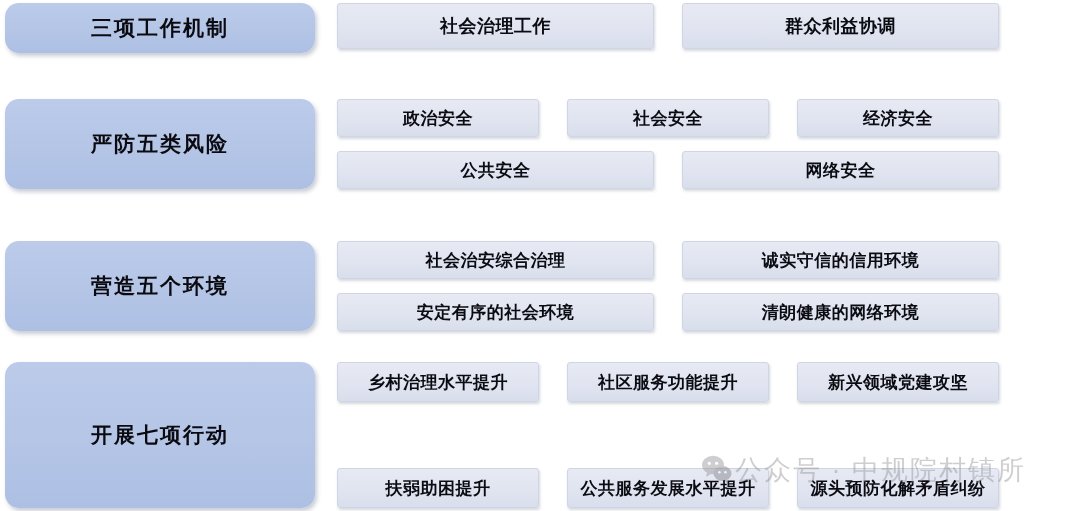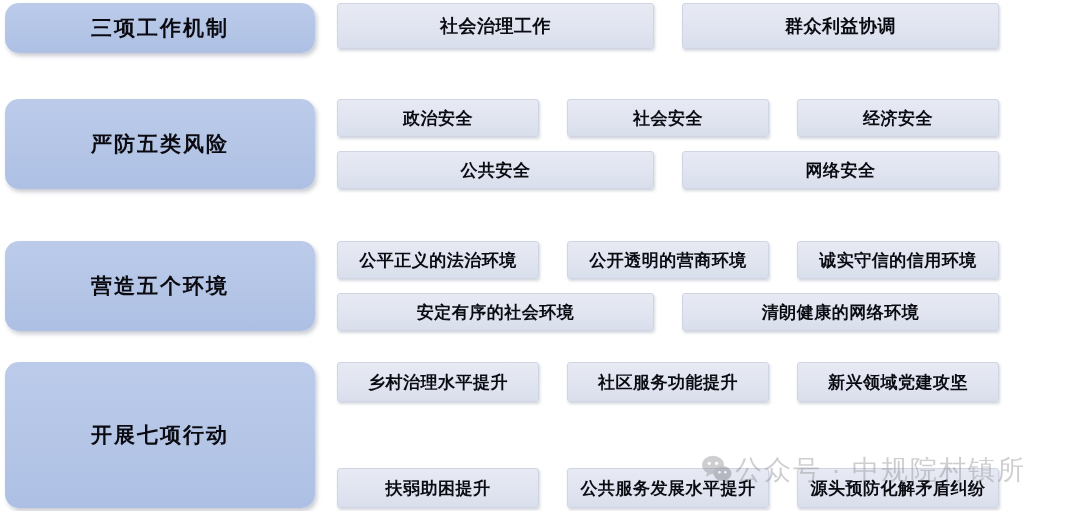--- a/index.html
+++ b/index.html
@@ -173,24 +173,21 @@
     </div>
   </div>
 
   <div class="row row-3">
     <div class="cat-panel">
       <span class="cat-label">营造五个环境</span>
     </div>
     <div class="chip-area">
       <div class="chip-line">
         <div class="chip">
-          <span class="chip-label">公平正义的法治环境</span>
-        </div>
-        <div class="chip">
-          <span class="chip-label">公开透明的营商环境</span>
+          <span class="chip-label">社会治安综合治理</span>
         </div>
         <div class="chip">
           <span class="chip-label">诚实守信的信用环境</span>
         </div>
       </div>
       <div class="chip-line">
         <div class="chip">
           <span class="chip-label">安定有序的社会环境</span>
         </div>
         <div class="chip">

